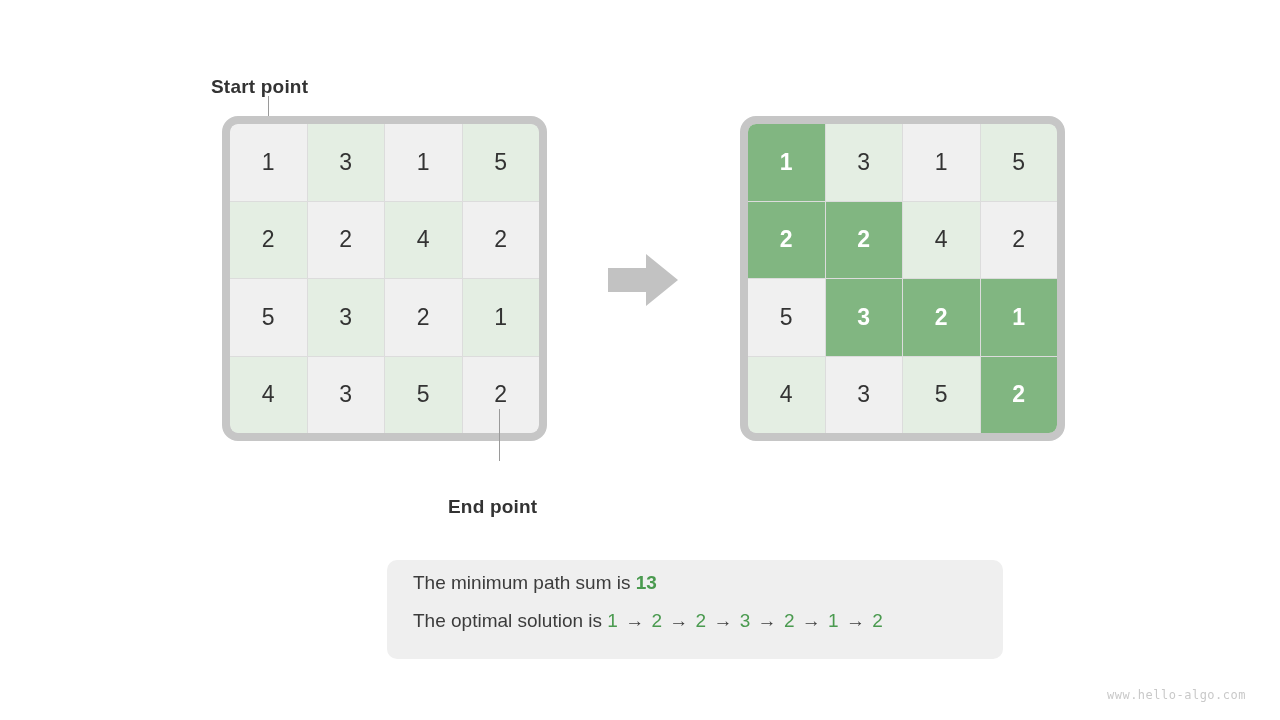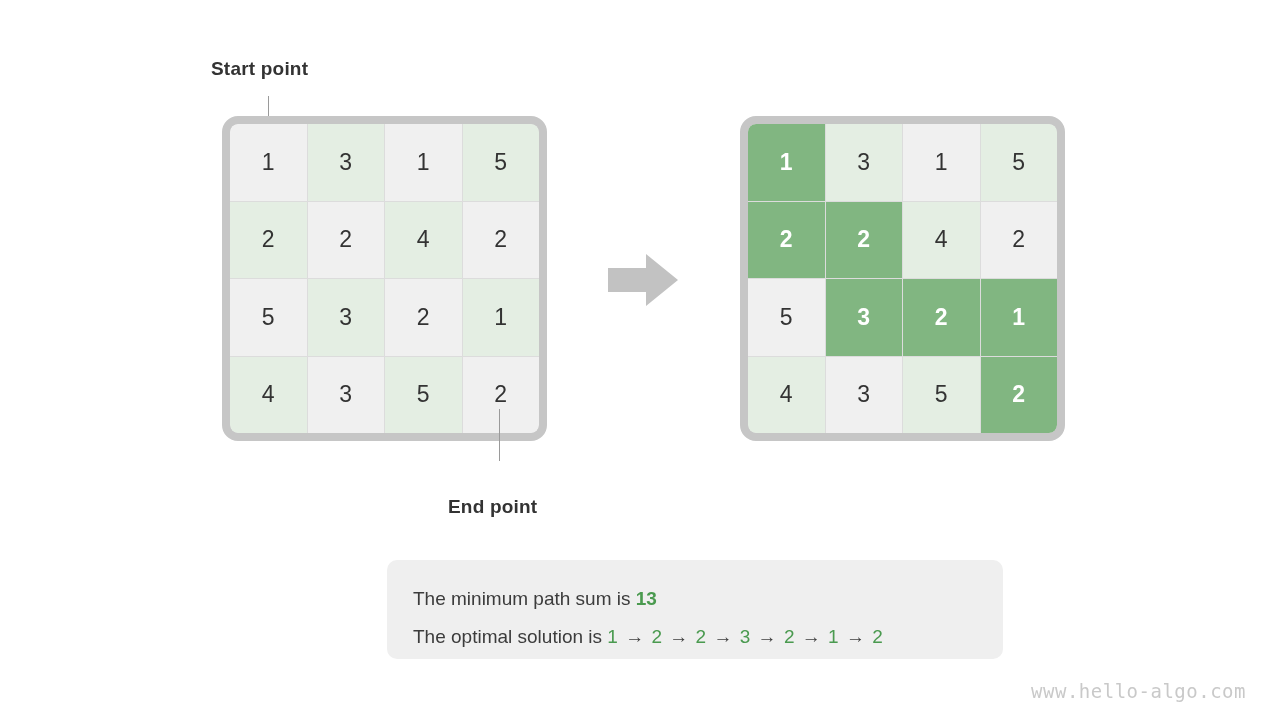--- a/index.html
+++ b/index.html
@@ -17,21 +17,21 @@
 
   
   .point-label {
     position: absolute;
     font-size: 19px;
     font-weight: bold;
     color: #333333;
     letter-spacing: 0.2px;
     white-space: nowrap;
   }
-  #start-label { left: 211px; top: 58px; }
+  #start-label { left: 211px; top: 76px; }
   #end-label   { left: 448px; top: 464px; margin-top: 32px; }
 
   .leader-line {
     position: absolute;
     width: 1px;
     background: #9a9a9a;
   }
   #start-leader { left: 268px; top: 96px;  height: 52px; }
   #end-leader   { left: 499px; top: 409px; height: 52px; }
 
@@ -83,39 +83,39 @@
   
   #caption-box {
     position: absolute;
     left: 387px;
     top: 560px;
     width: 616px;
     height: 99px;
     box-sizing: border-box;
     background: #efefef;
     border-radius: 10px;
-    padding: 20px 26px;
+    padding: 4px 26px;
   }
   .caption-line {
     font-size: 19px;
     color: #3c3c3c;
     line-height: 38px;
     white-space: nowrap;
   }
   .accent-bold { color: #4a9a4f; font-weight: bold; }
   .accent      { color: #4a9a4f; }
   .arrow-glyph { color: #3c3c3c; padding: 0 2px; }
 
   
   #watermark {
     position: absolute;
     right: 34px;
     bottom: 18px;
     font-family: "DejaVu Sans Mono", monospace;
-    font-size: 19px;
+    font-size: 12px;
     color: #c9c9c9;
     letter-spacing: 0.5px;
   }
 </style>
 </head>
 <body>
 
 <div class="point-label" id="start-label">Start point</div>
 <div class="leader-line" id="start-leader"></div>
 

